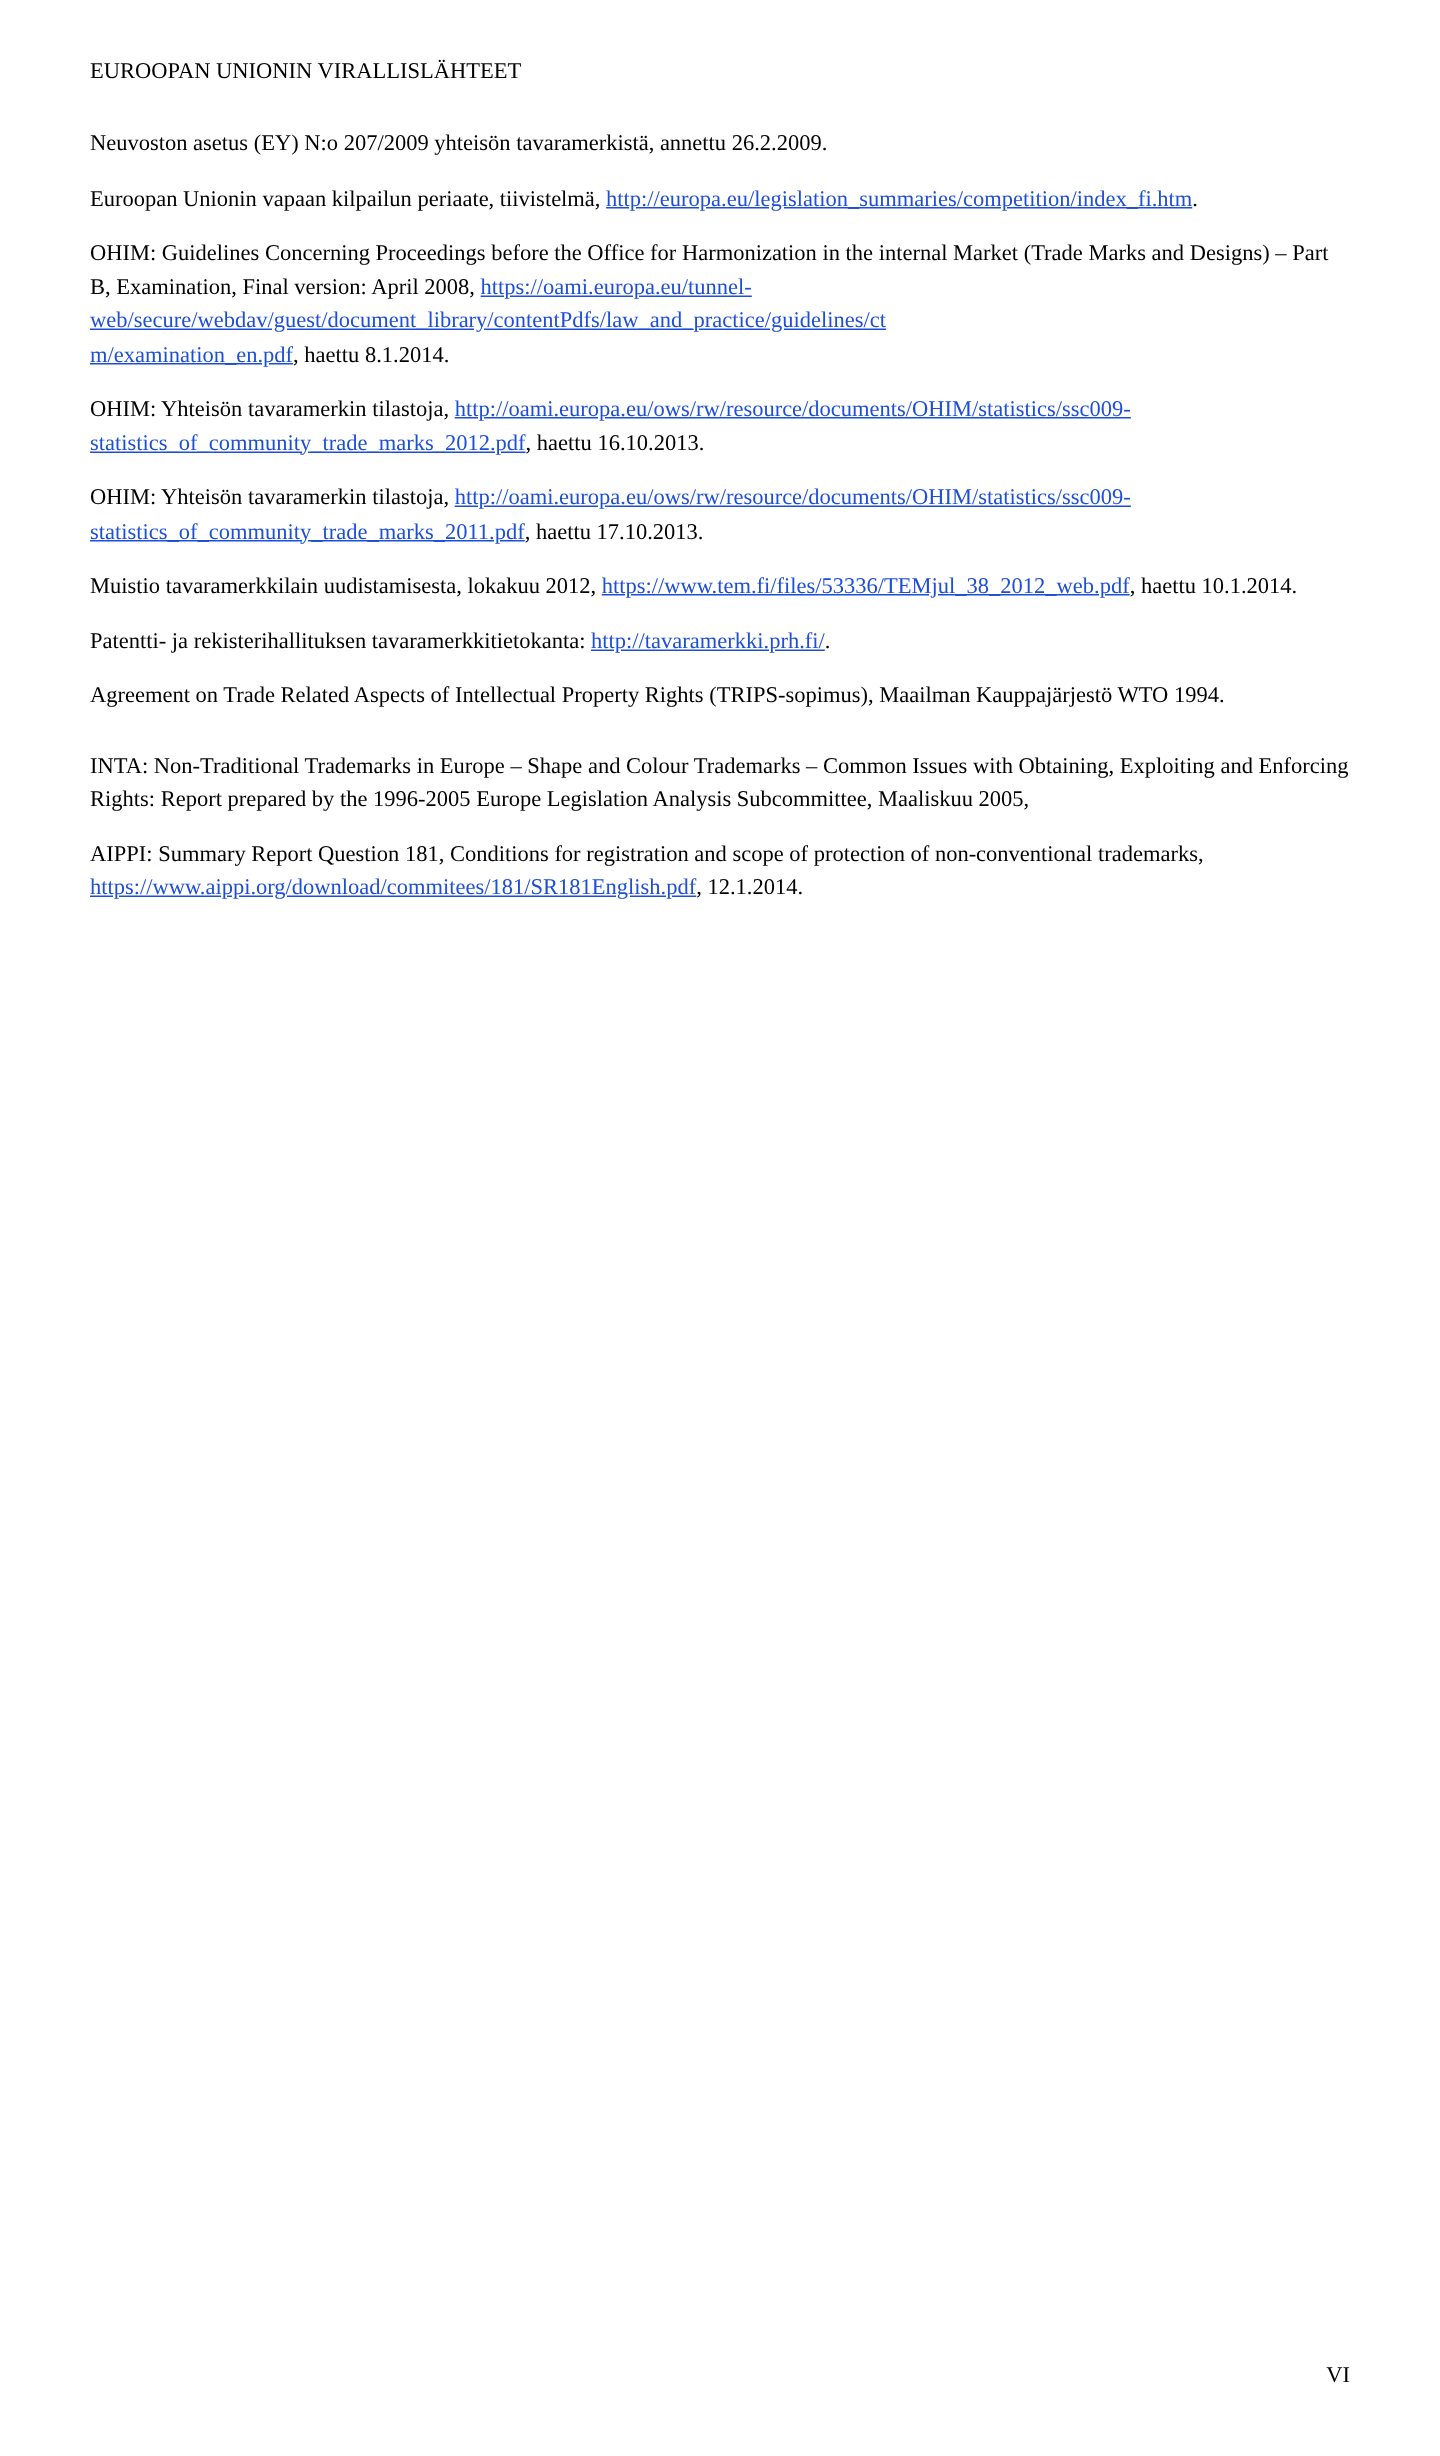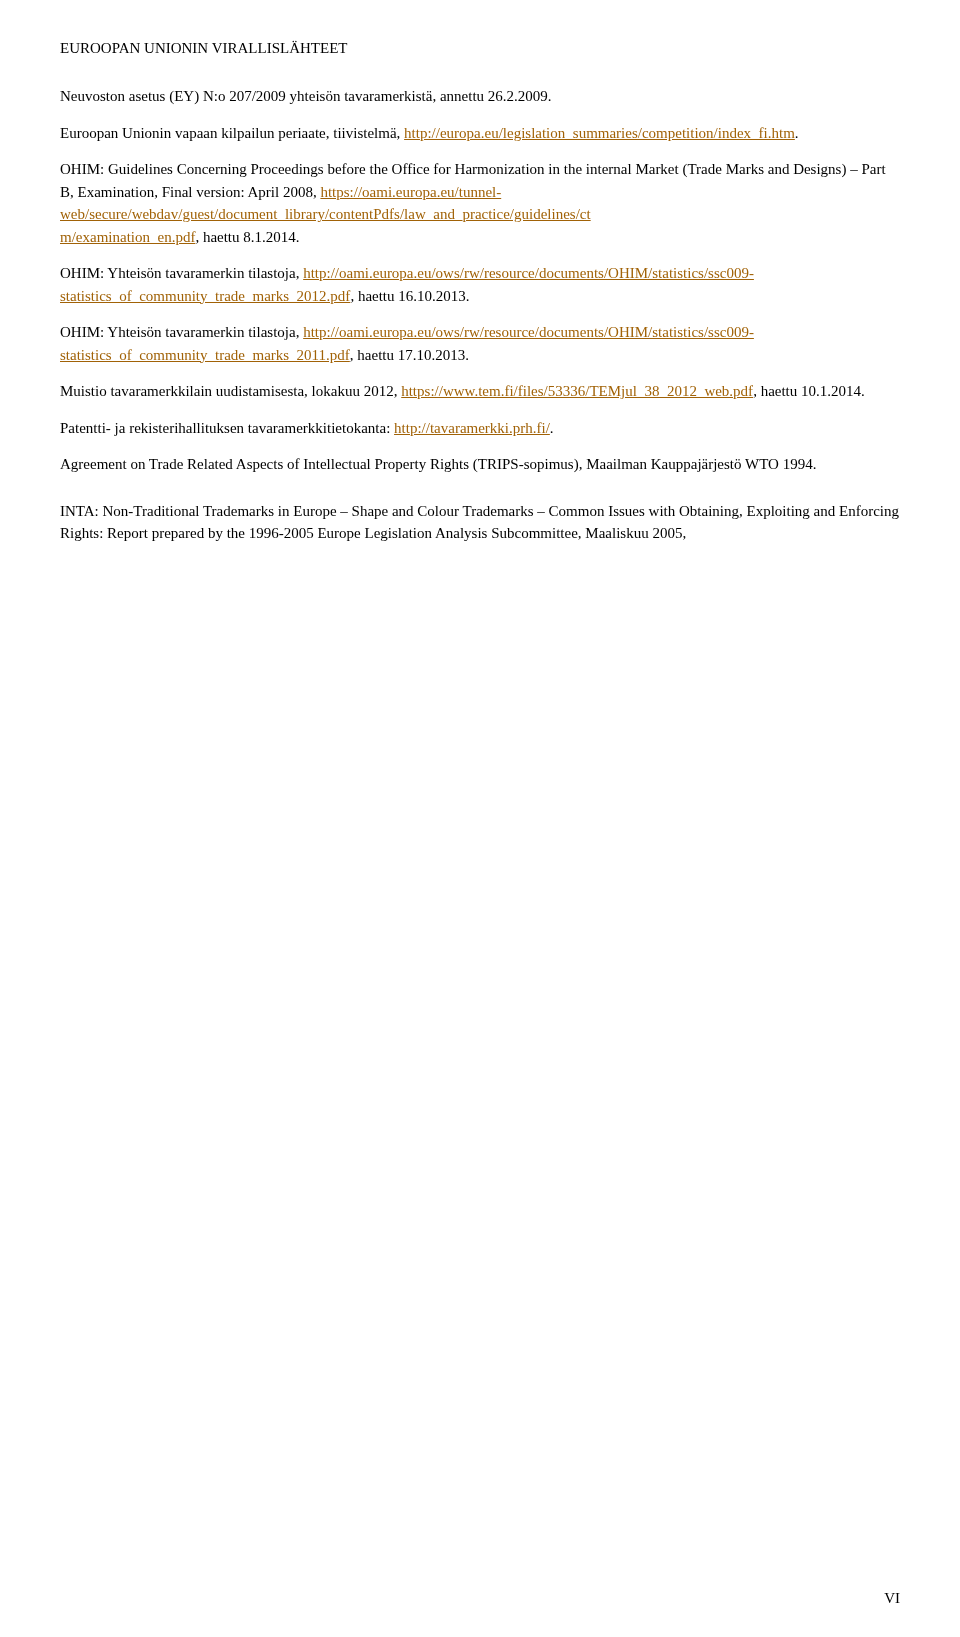--- a/index.html
+++ b/index.html
@@ -22,25 +22,25 @@
       font-weight: bold;
       margin-bottom: 10px;
       margin-top: 24px;
     }
     .paragraph {
       font-size: 15px;
       line-height: 1.5;
       margin-bottom: 14px;
     }
     a, .link {
-      color: #a16207;
+      color: #1d4ed8;
     }
     .page-number {
       position: absolute;
-      bottom: 30px;
+      bottom: 44px;
       right: 60px;
       font-size: 15px;
     }
     .top-heading {
       font-size: 15px;
       font-weight: normal;
       margin-bottom: 28px;
     }
   </style>
 </head>
@@ -78,18 +78,21 @@
     Patentti- ja rekisterihallituksen tavaramerkkitietokanta: <a class="link" href="#">http://tavaramerkki.prh.fi/</a>.
   </p>
 
 
   <p class="paragraph">Agreement on Trade Related Aspects of Intellectual Property Rights (TRIPS-sopimus), Maailman Kauppajärjestö WTO 1994.</p>
 
   <div class="section-heading"></div>
 
   <p class="paragraph">INTA: Non-Traditional Trademarks in Europe – Shape and Colour Trademarks – Common Issues with Obtaining, Exploiting and Enforcing Rights: Report prepared by the 1996-2005 Europe Legislation Analysis Subcommittee, Maaliskuu 2005,</p>
 
+  <p class="paragraph">
+    AIPPI: Summary Report Question 181, Conditions for registration and scope of protection of non-conventional trademarks, <a class="link" href="#">https://www.aippi.org/download/commitees/181/SR181English.pdf</a>, 12.1.2014.
+  </p>
 
   <p class="paragraph"></p>
 
 </div>
 
 <div class="page-number">VI</div>
 
 </body></html>

